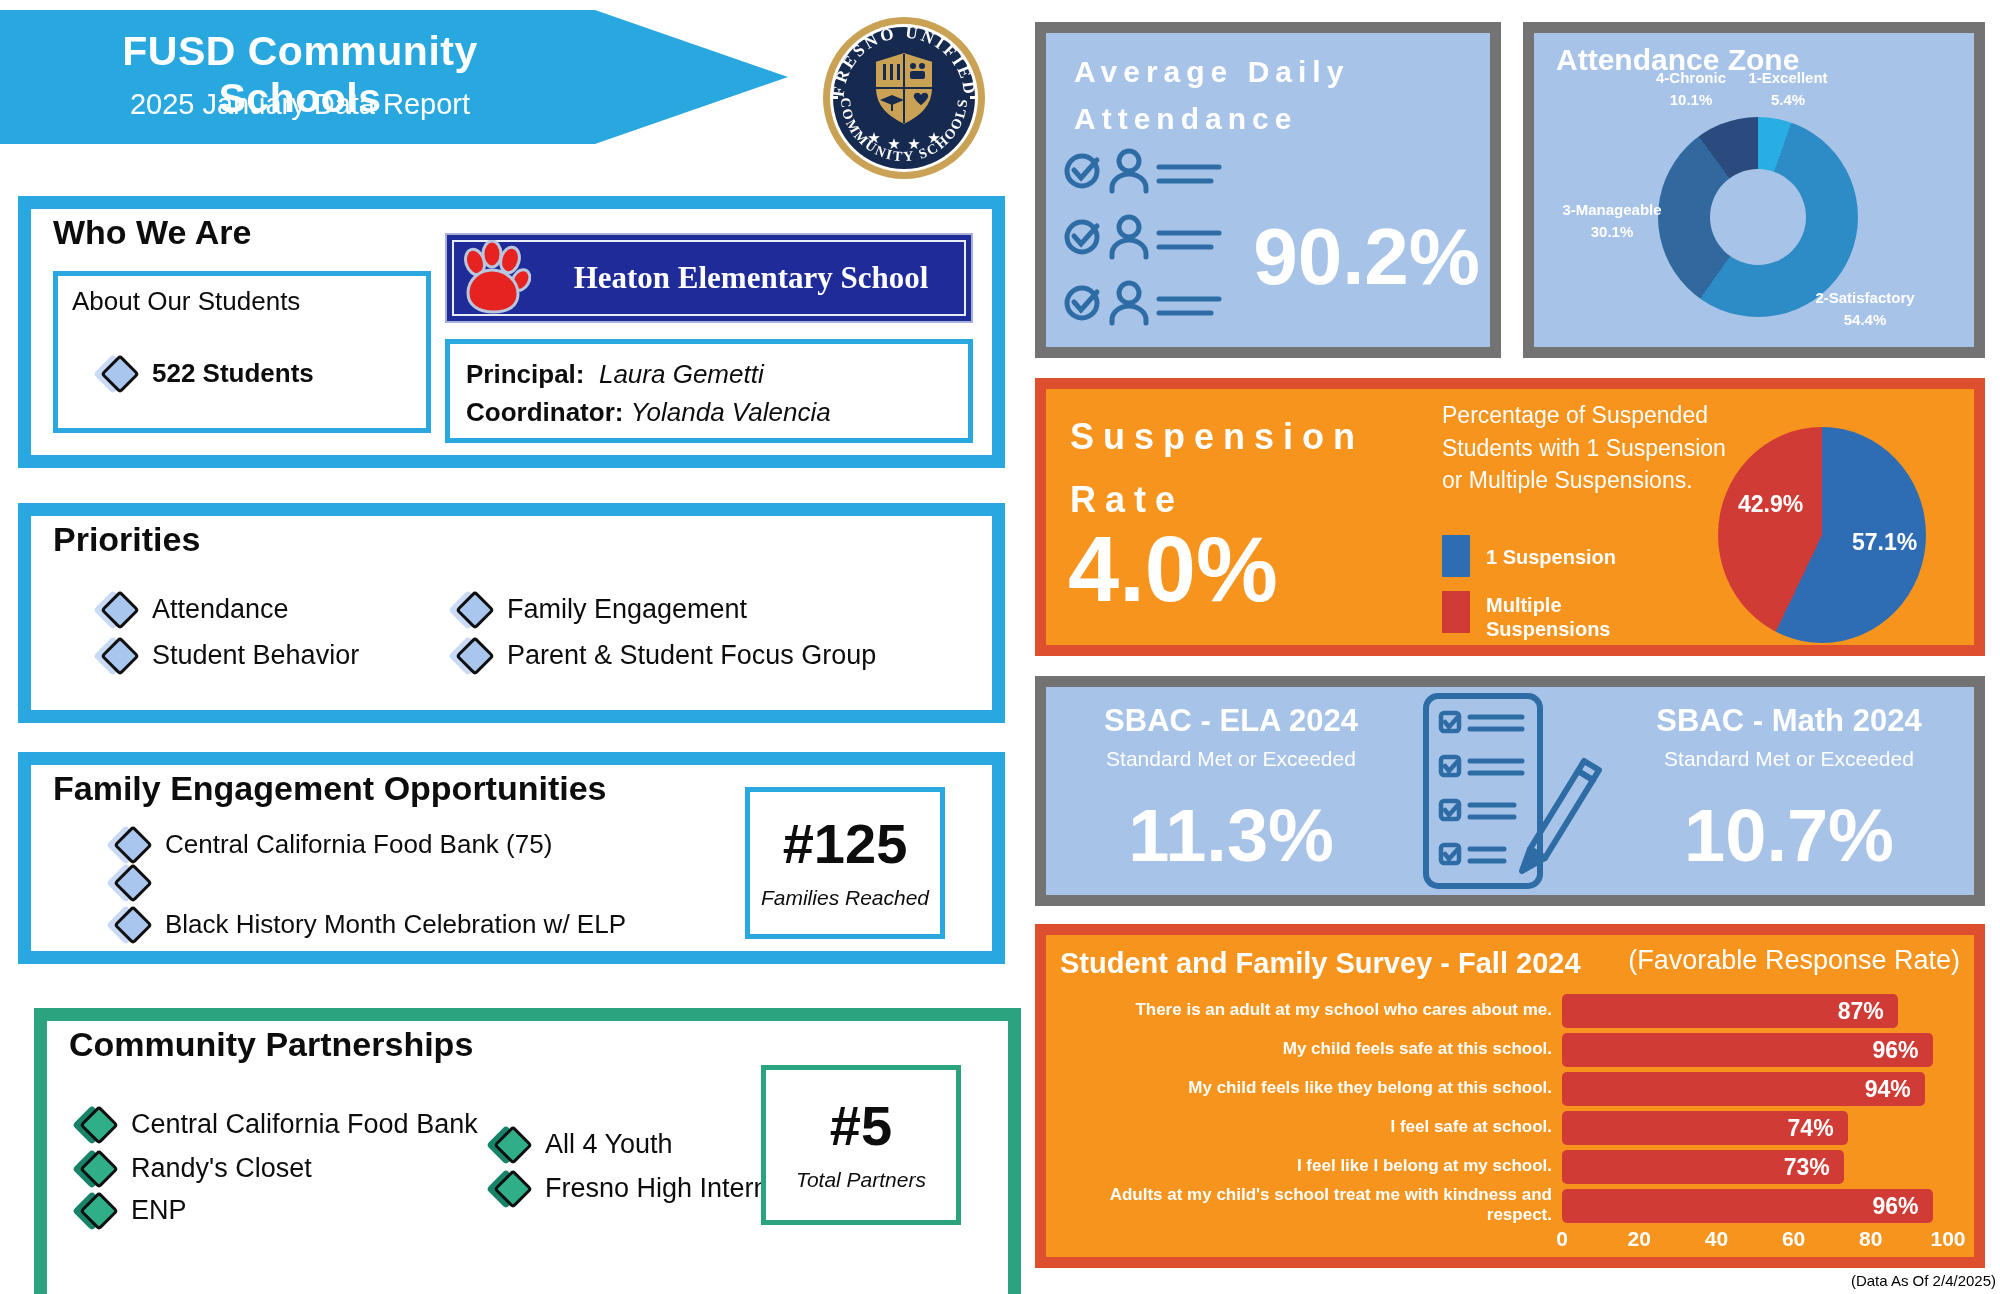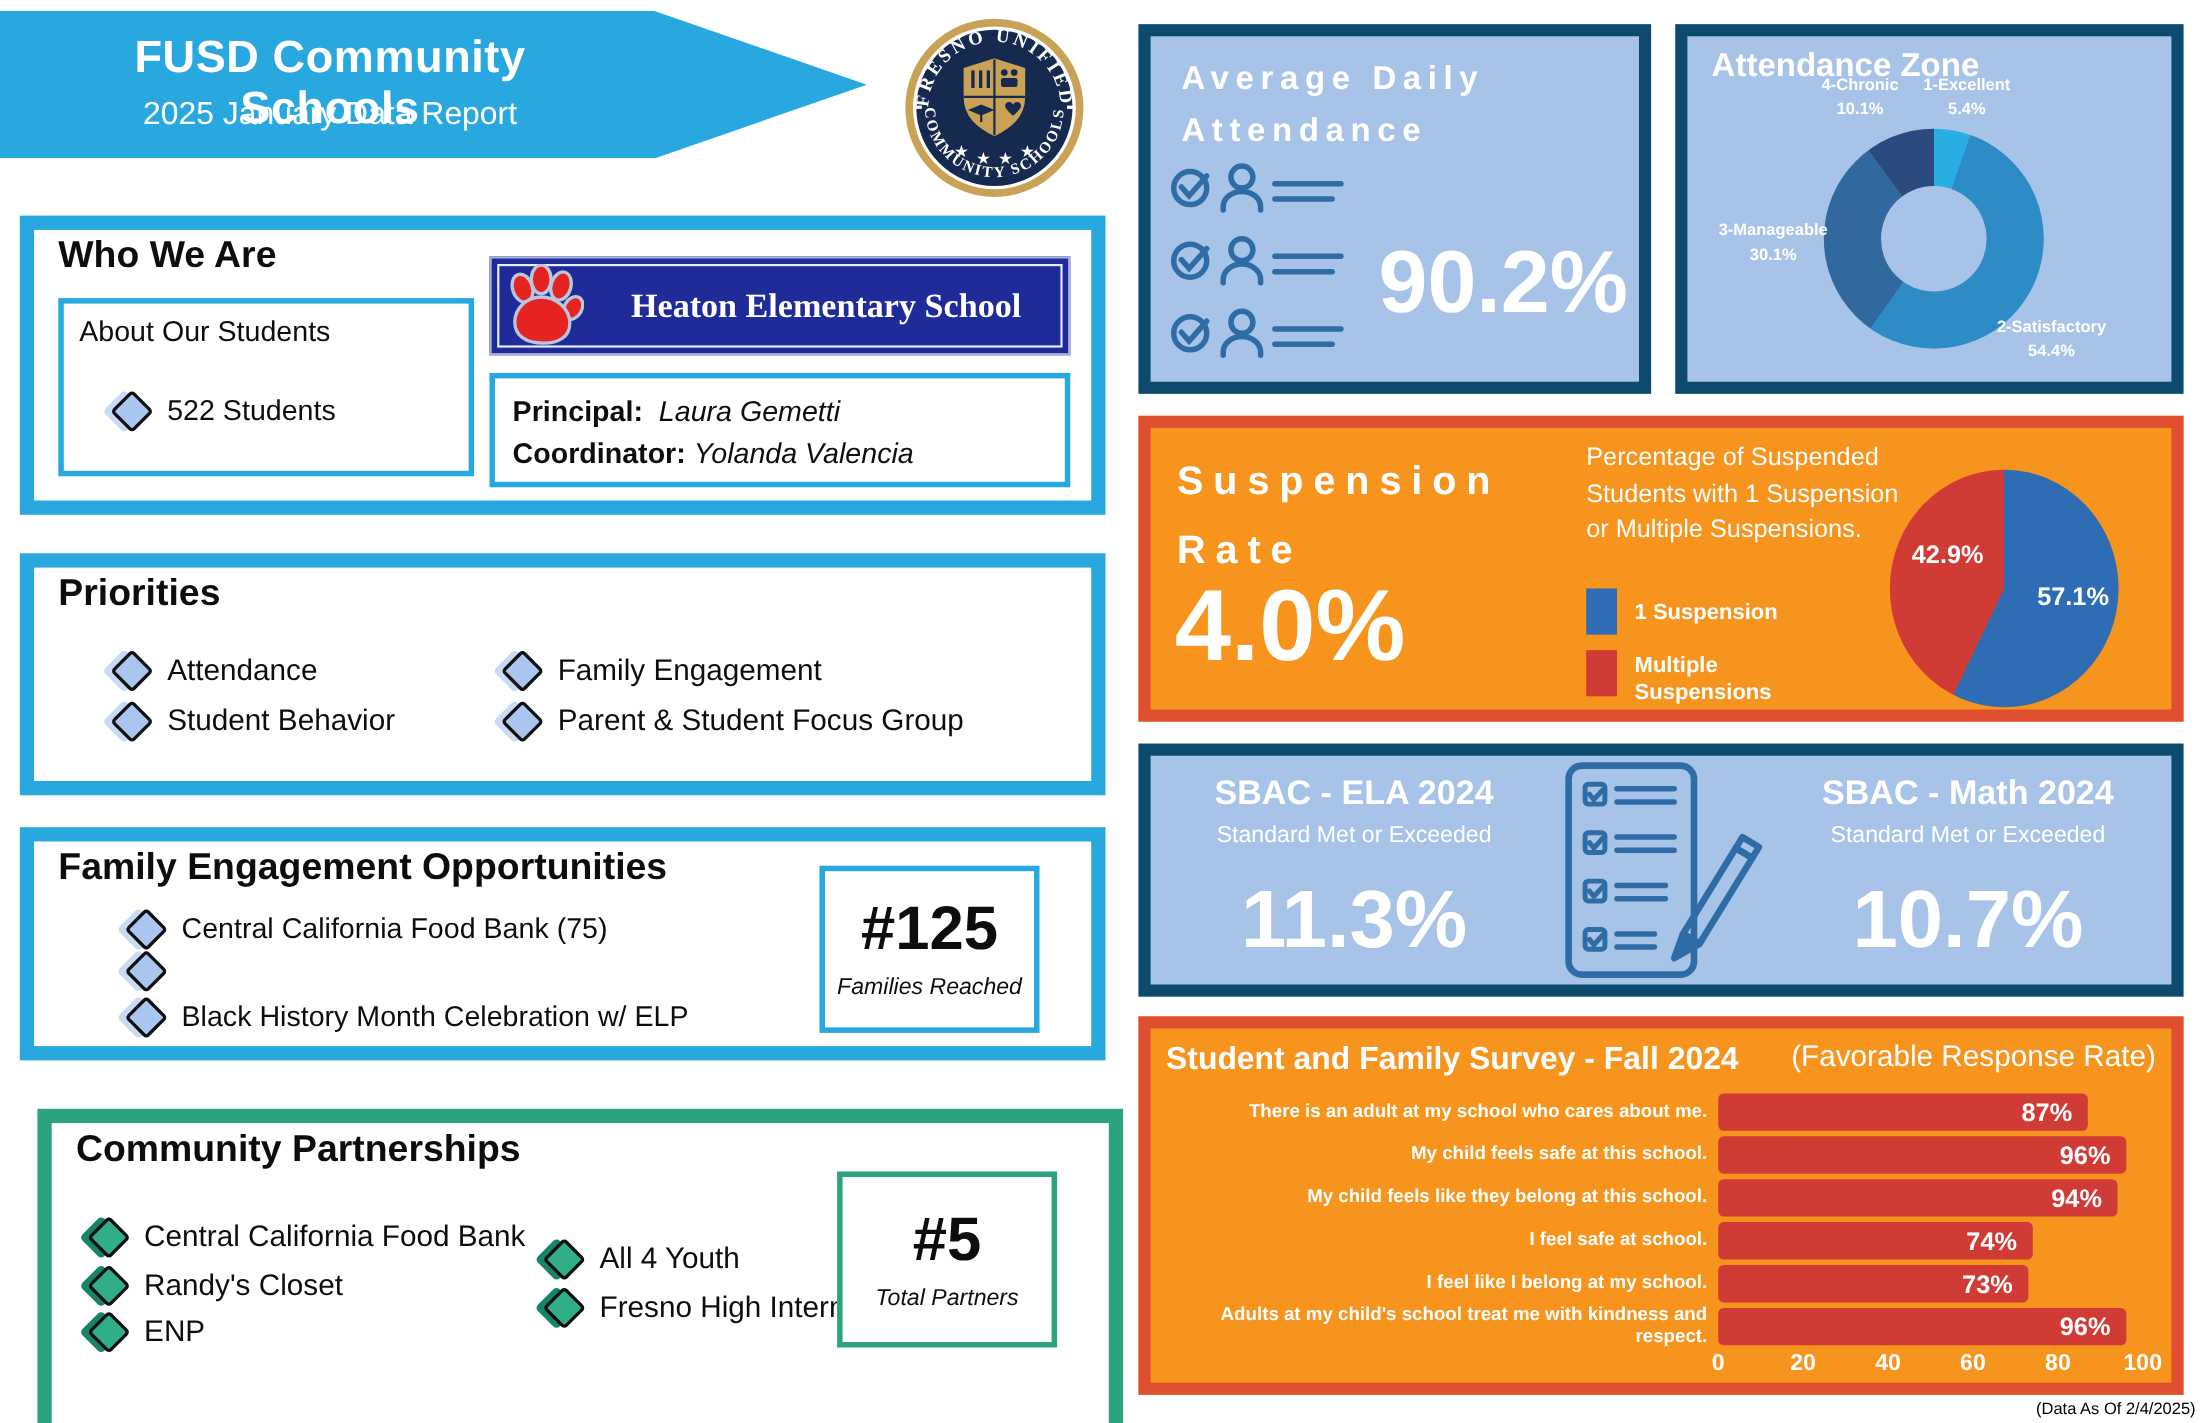--- a/index.html
+++ b/index.html
@@ -34,21 +34,21 @@
           display:flex;align-items:center;}
   .banner:after{content:"";position:absolute;inset:5px;border:2px solid #e9edfa;pointer-events:none;}
   .banner .btxt{flex:1;text-align:center;color:#fff;font-family:"Liberation Serif","DejaVu Serif",serif;
           font-weight:bold;font-size:31px;}
   .infobox{position:absolute;border:5px solid #29a8e0;box-sizing:border-box;padding:12px 16px;
            font-size:26px;color:#0d0d0d;line-height:1.45;}
   .infobox .b{font-weight:bold;} .infobox .i{font-style:italic;}
 
   
   .panel{position:absolute;box-sizing:border-box;}
-  .pblue{background:#a8c3e8;border:11px solid #0c4a6e;}
+  .pblue{background:#a8c3e8;border:11px solid #737373;}
   .porange{background:#f7941e;border:11px solid #dd4f2e;}
 
   .ada-title{position:absolute;left:28px;top:16px;font-size:30px;font-weight:bold;color:#fff;
              letter-spacing:6px;line-height:1.55;}
   .ada-value{position:absolute;right:10px;top:178px;font-size:80px;font-weight:bold;color:#fff;}
   .ada-icon{position:absolute;left:16px;top:114px;}
 
   .zone-title{position:absolute;left:22px;top:10px;font-size:30px;font-weight:bold;color:#fff;}
   .donut{position:absolute;left:124px;top:84px;width:200px;height:200px;border-radius:50%;}
   .donut:after{content:"";position:absolute;left:52px;top:52px;width:96px;height:96px;border-radius:50%;background:#a8c3e8;}
@@ -128,21 +128,21 @@
         <text x="96" y="137">★</text>
           <text x="116" y="131">★</text>
       </g>
     </svg>
   </div>
 
   <div class="lbox" style="top:196px;height:272px;">
     <h2>Who We Are</h2>
     <div class="inbox" style="left:22px;top:62px;width:378px;height:162px;">
       <div style="position:absolute;left:14px;top:10px;font-size:26px;color:#0d0d0d;">About Our Students</div>
-      <div class="li" style="left:48px;top:82px;">
+      <div class="li" style="left:48px;top:82px;font-weight:bold;">
         <span class="dia"></span>
         <span style="font-size:26px;">522 Students</span>
       </div>
     </div>
     <div class="banner" style="left:414px;top:24px;width:528px;height:90px;">
       <svg width="72" height="76" viewBox="0 0 72 76" style="margin-left:12px;z-index:1;">
         <g fill="#e62320" stroke="#b9c6dd" stroke-width="3">
           <ellipse cx="16" cy="22" rx="9" ry="13" transform="rotate(-18 16 22)"></ellipse>
           <ellipse cx="33" cy="14" rx="9" ry="13"></ellipse>
           <ellipse cx="51" cy="20" rx="9" ry="13" transform="rotate(16 51 20)"></ellipse>

